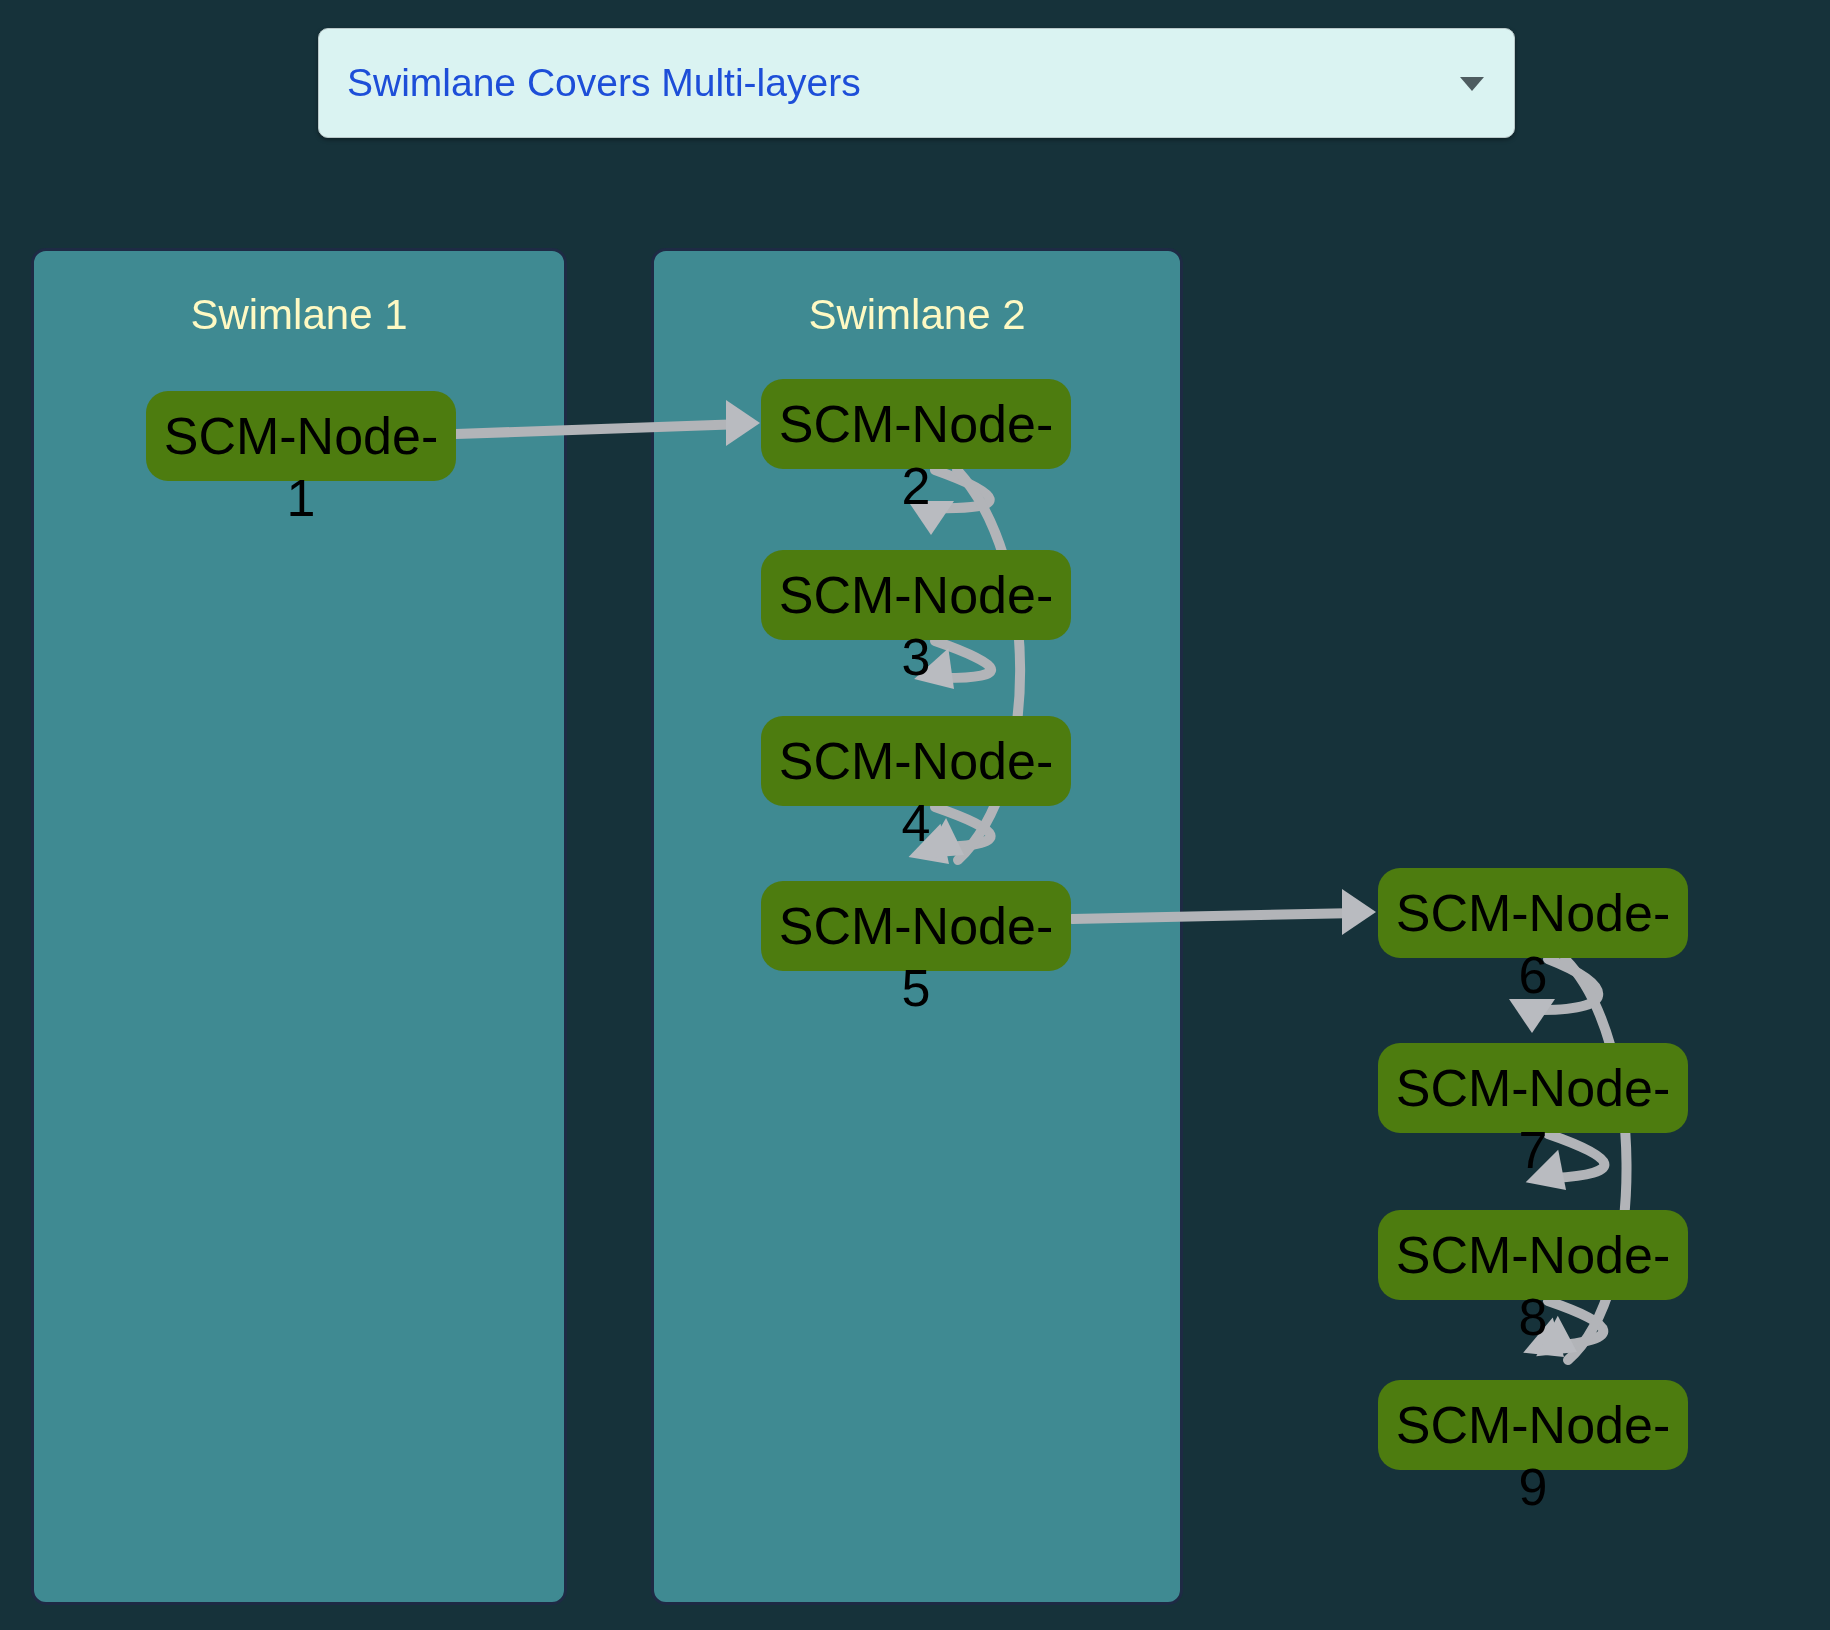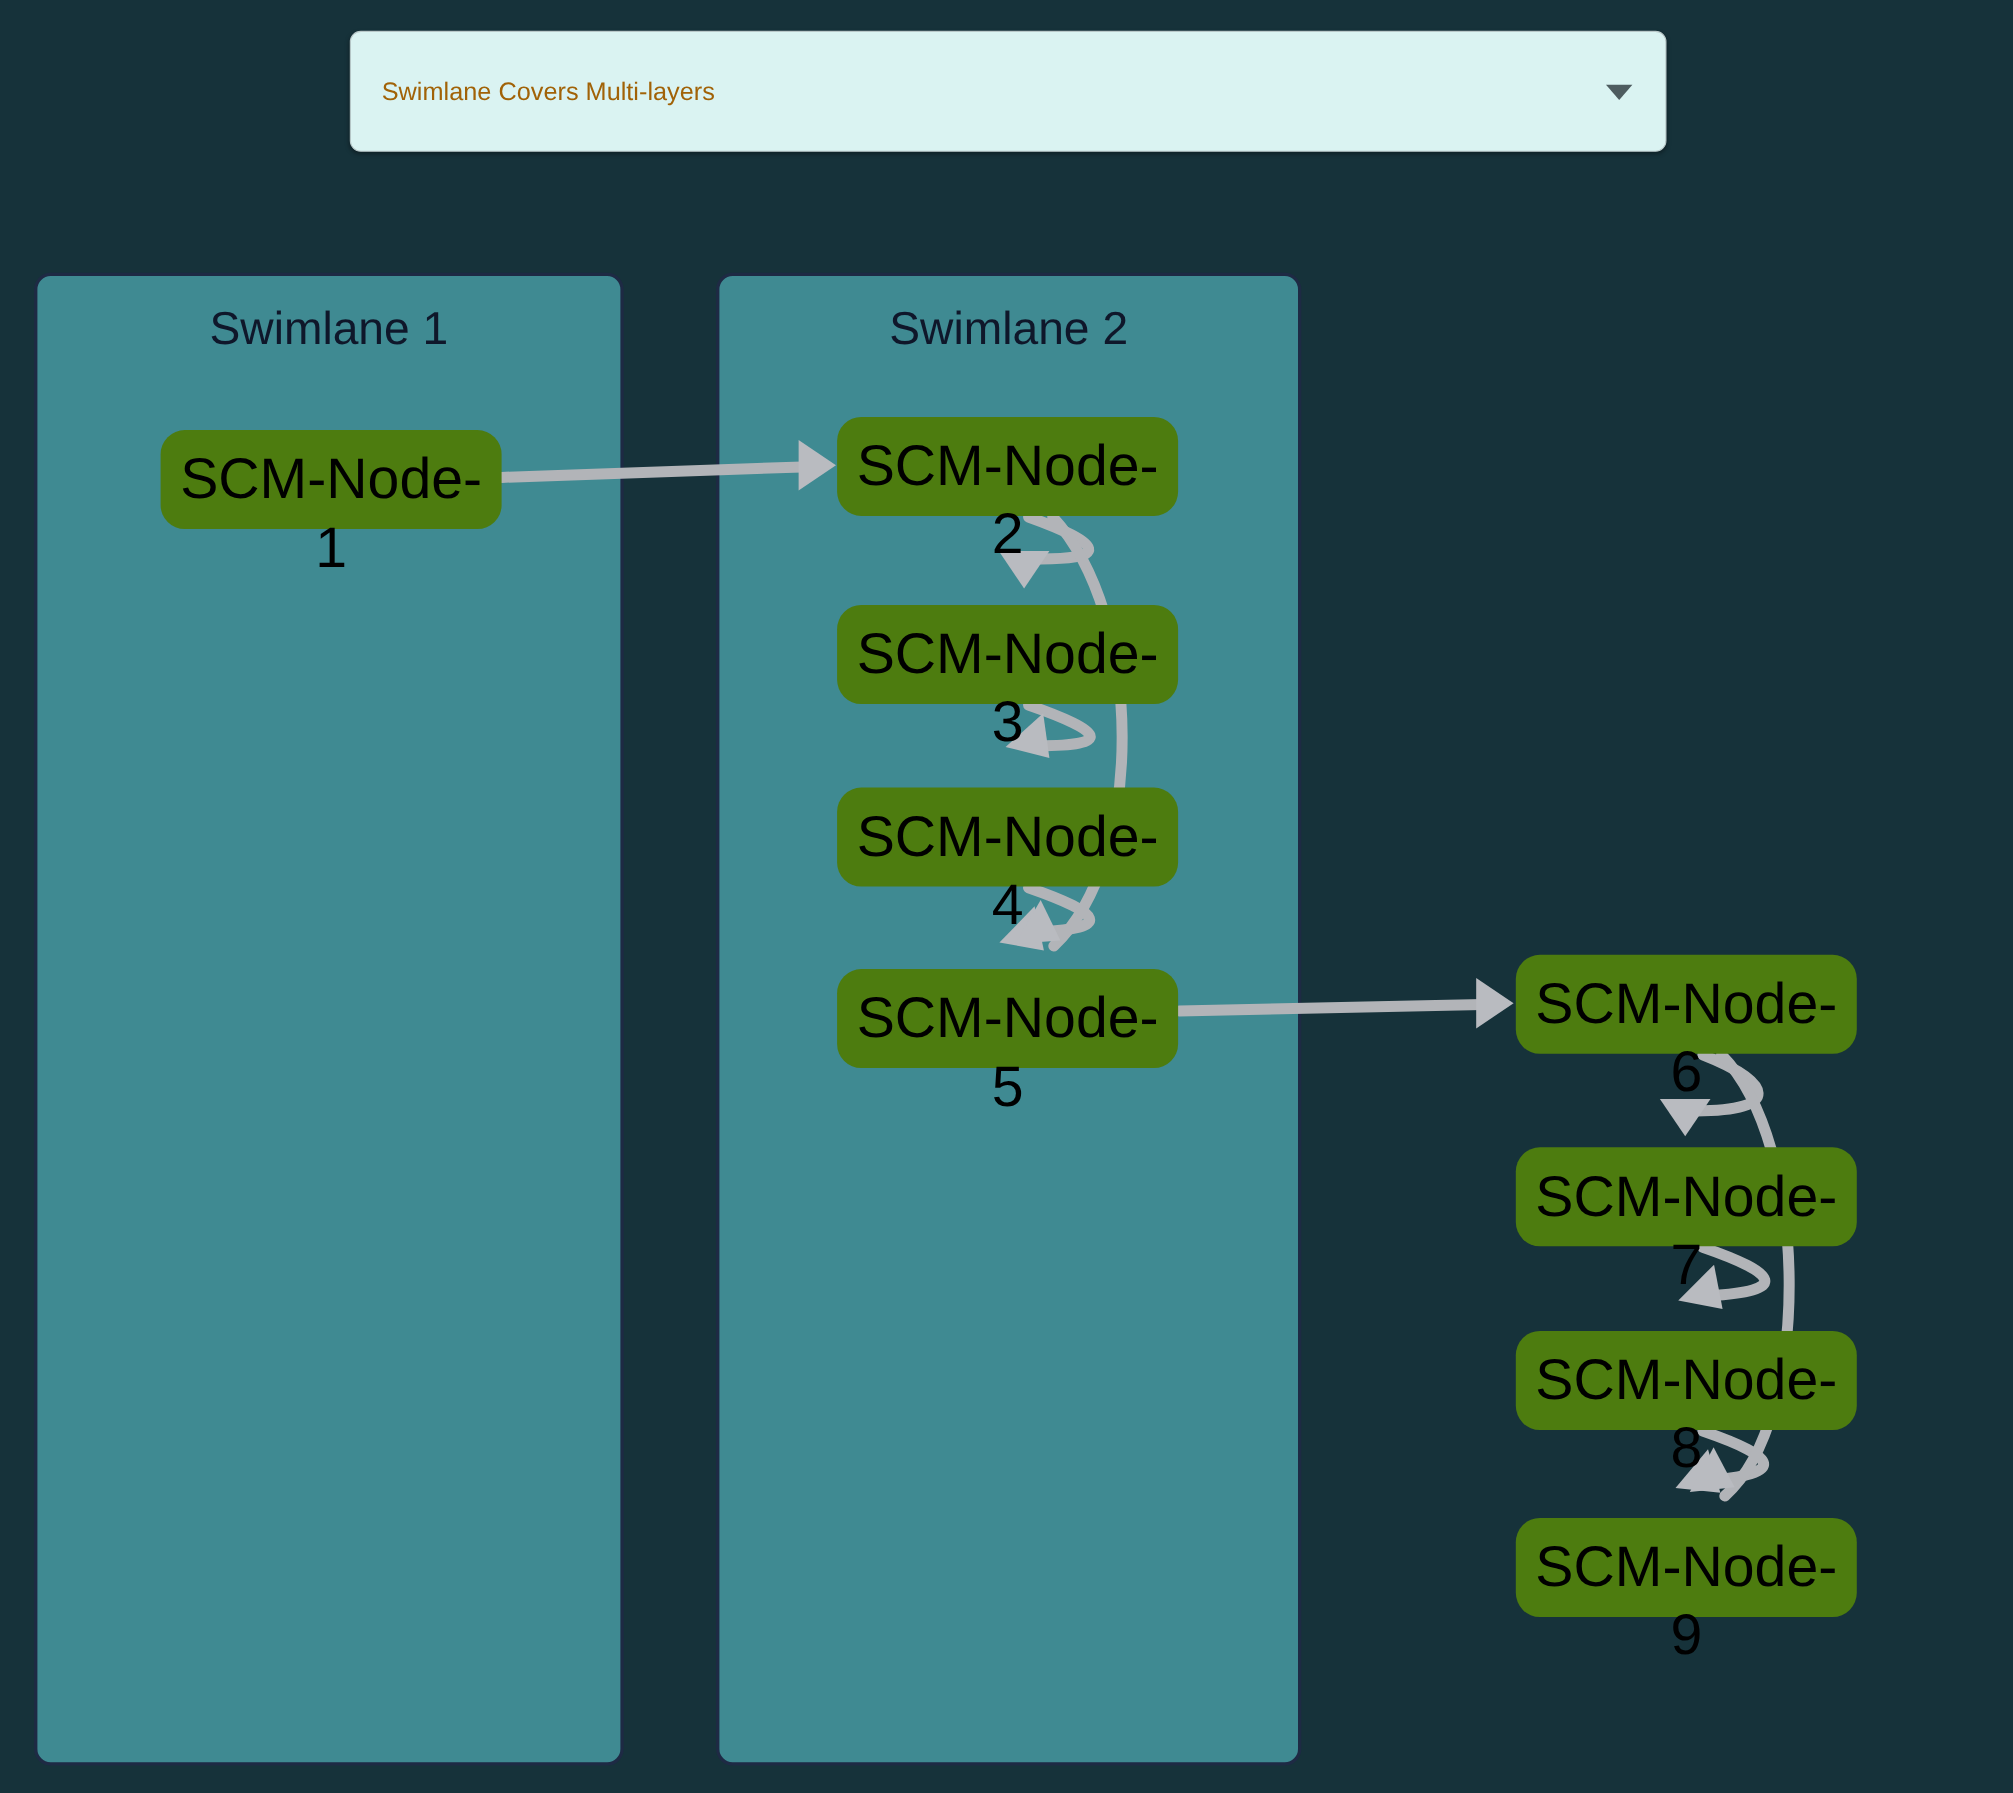--- a/index.html
+++ b/index.html
@@ -20,46 +20,46 @@
     background:#daf3f2;
     border:1px solid #b9c8c9;
     border-radius:10px;
     box-sizing:border-box;
     box-shadow:0 2px 4px rgba(0,0,0,0.35);
     display:flex;align-items:center;
     cursor:pointer;
   }
   .dropdown-label{
     margin-left:28px;
-    font-size:23px;
-    color:#a16207;
+    font-size:39px;
+    color:#1d4ed8;
   }
   .caret{
     position:absolute;
     right:30px;top:50%;
     margin-top:-6px;
     width:0;height:0;
     border-left:12px solid transparent;
     border-right:12px solid transparent;
     border-top:14px solid #4e5c60;
   }
   
   .lane{
     position:absolute;
     top:248px;height:1357px;
     background:#3f8a92;
     border:3px solid #1e2a44;
     border-radius:15px;
     box-sizing:border-box;
   }
   .lane-title{
-    margin-top:24px;
+    margin-top:40px;
     text-align:center;
     font-size:42px;
-    color:#0f172a;
+    color:#fef9c3;
   }
   #lane1{left:31px;width:536px;}
   #lane2{left:651px;width:532px;}
   #lane3{left:1265px;width:533px;}
   
   .edges{
     position:absolute;left:0;top:0;
     z-index:2;
     pointer-events:none;
   }

